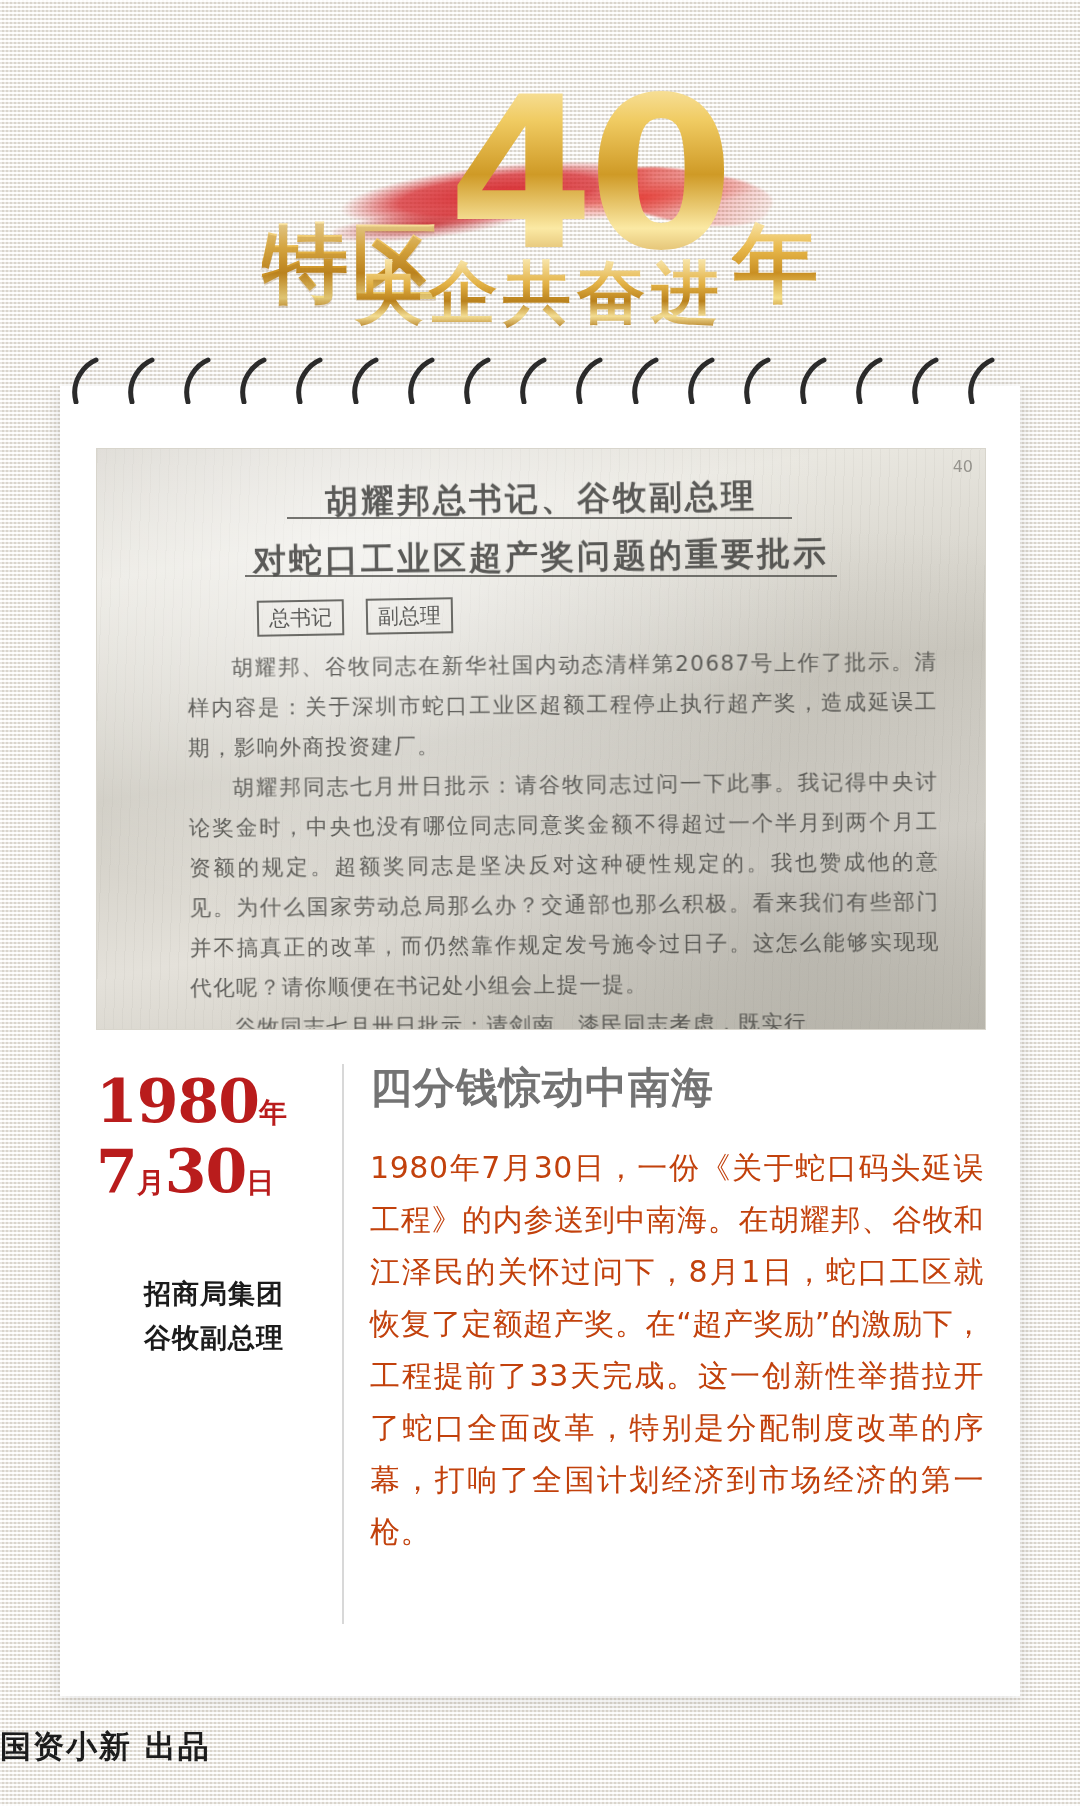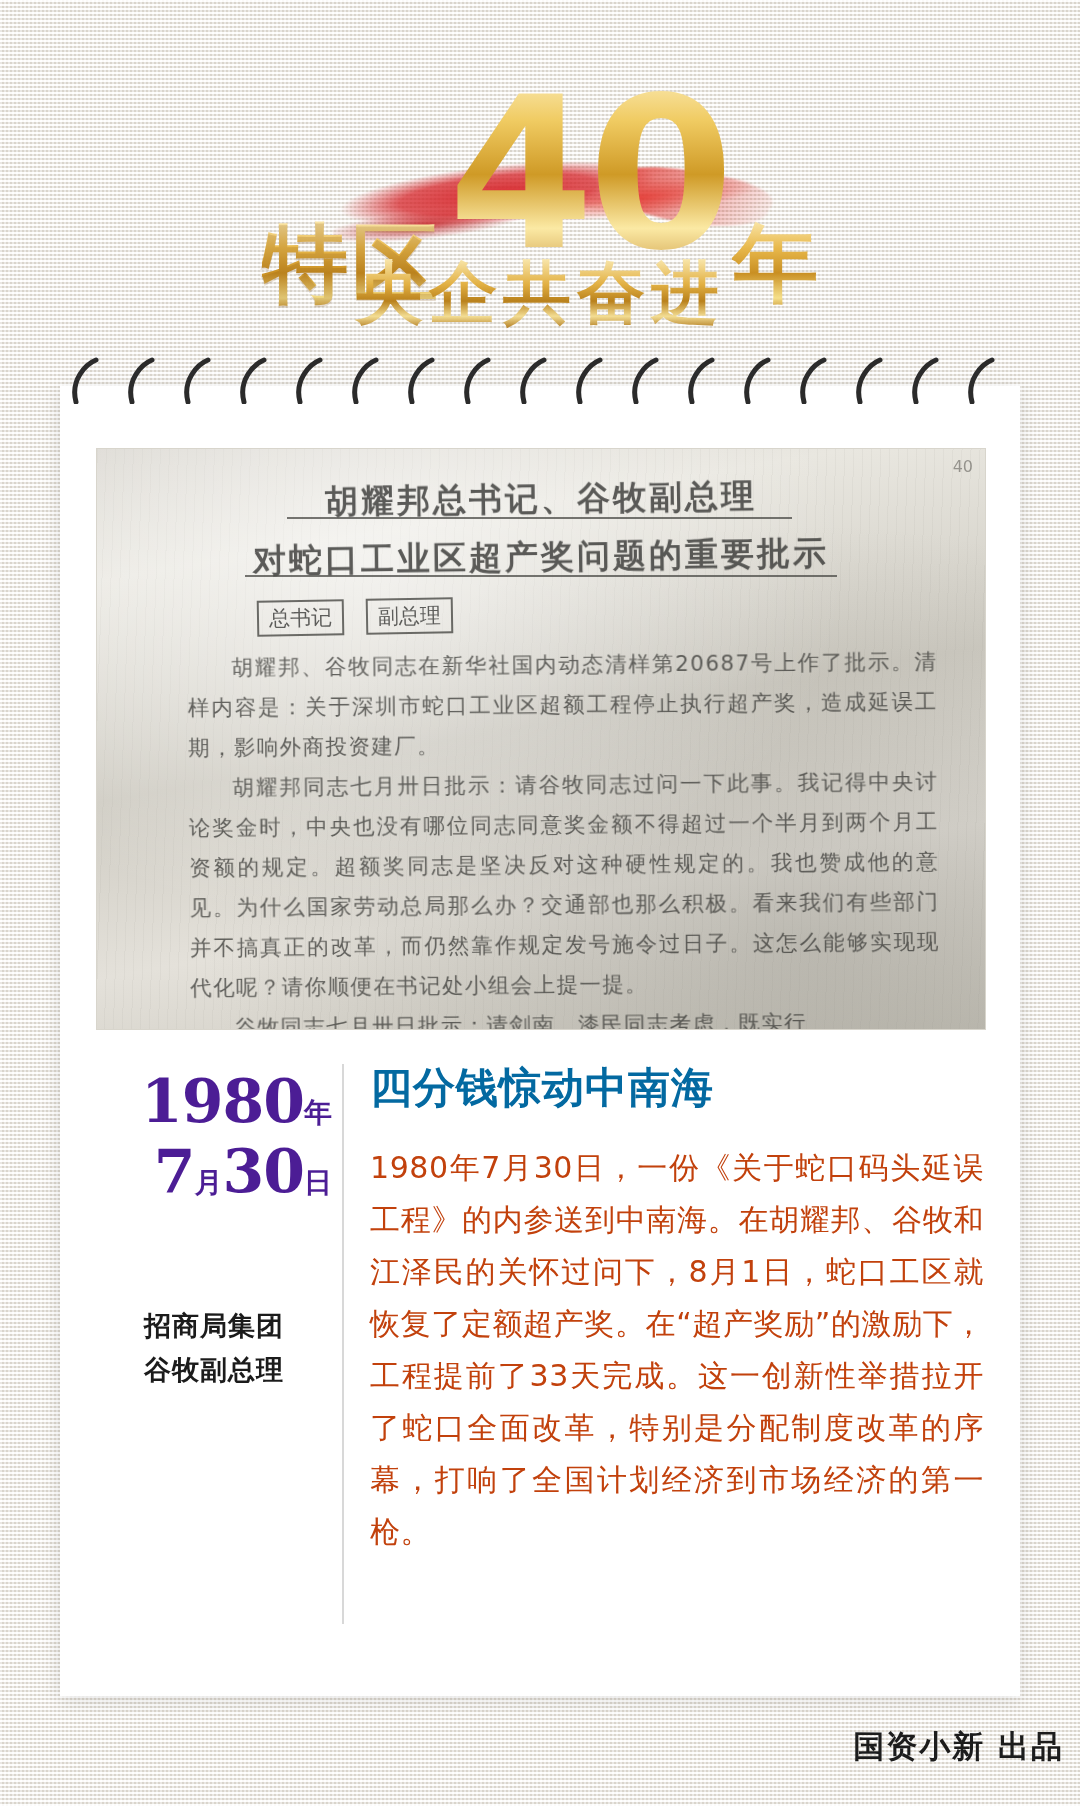--- a/index.html
+++ b/index.html
@@ -251,37 +251,37 @@
     width: 888px;
     display: flex;
   }
   .date-col {
     width: 236px;
     padding-top: 8px;
     position: relative;
   }
   .date-line {
     font-family: "DejaVu Serif", serif;
-    color: #4c1d95;
+    color: #b91c1c;
     white-space: nowrap;
-    text-align: right;
+    text-align: left;
   }
   .date-line .num {
     font-size: 60px;
     font-weight: 700;
     letter-spacing: -1px;
   }
   .date-line .unit {
     font-size: 28px;
     font-weight: 700;
     font-family: "DejaVu Sans", sans-serif;
   }
   .date-line.second { }
   .org {
-    margin-top: 98px;
+    margin-top: 66px;
     text-align: center;
     font-family: "DejaVu Sans", sans-serif;
     font-size: 27px;
     font-weight: 700;
     line-height: 44px;
     color: #1b1b1b;
     letter-spacing: 1px;
   }
   .divider {
     width: 2px;
@@ -291,40 +291,40 @@
     min-height: 560px;
   }
   .text-col {
     flex: 1;
     padding-top: 2px;
   }
   .story-title {
     font-family: "DejaVu Sans", sans-serif;
     font-size: 42px;
     font-weight: 700;
-    color: #0369a1;
+    color: #737373;
     letter-spacing: 1px;
     margin-bottom: 26px;
   }
   .story-body {
     font-family: "DejaVu Sans", sans-serif;
     font-size: 30px;
     line-height: 52px;
     color: #c2410c;
     text-align: justify;
     letter-spacing: 0.6px;
   }
 
   
   .footer {
     position: absolute;
     left: 0;
     right: 16px;
     top: 1726px;
-    text-align: right;
+    text-align: left;
     z-index: 4;
   }
   .footer span {
     font-family: "DejaVu Sans", sans-serif;
     font-size: 31px;
     font-weight: 700;
     color: #1c1c1c;
     letter-spacing: 2px;
   }
 </style>

